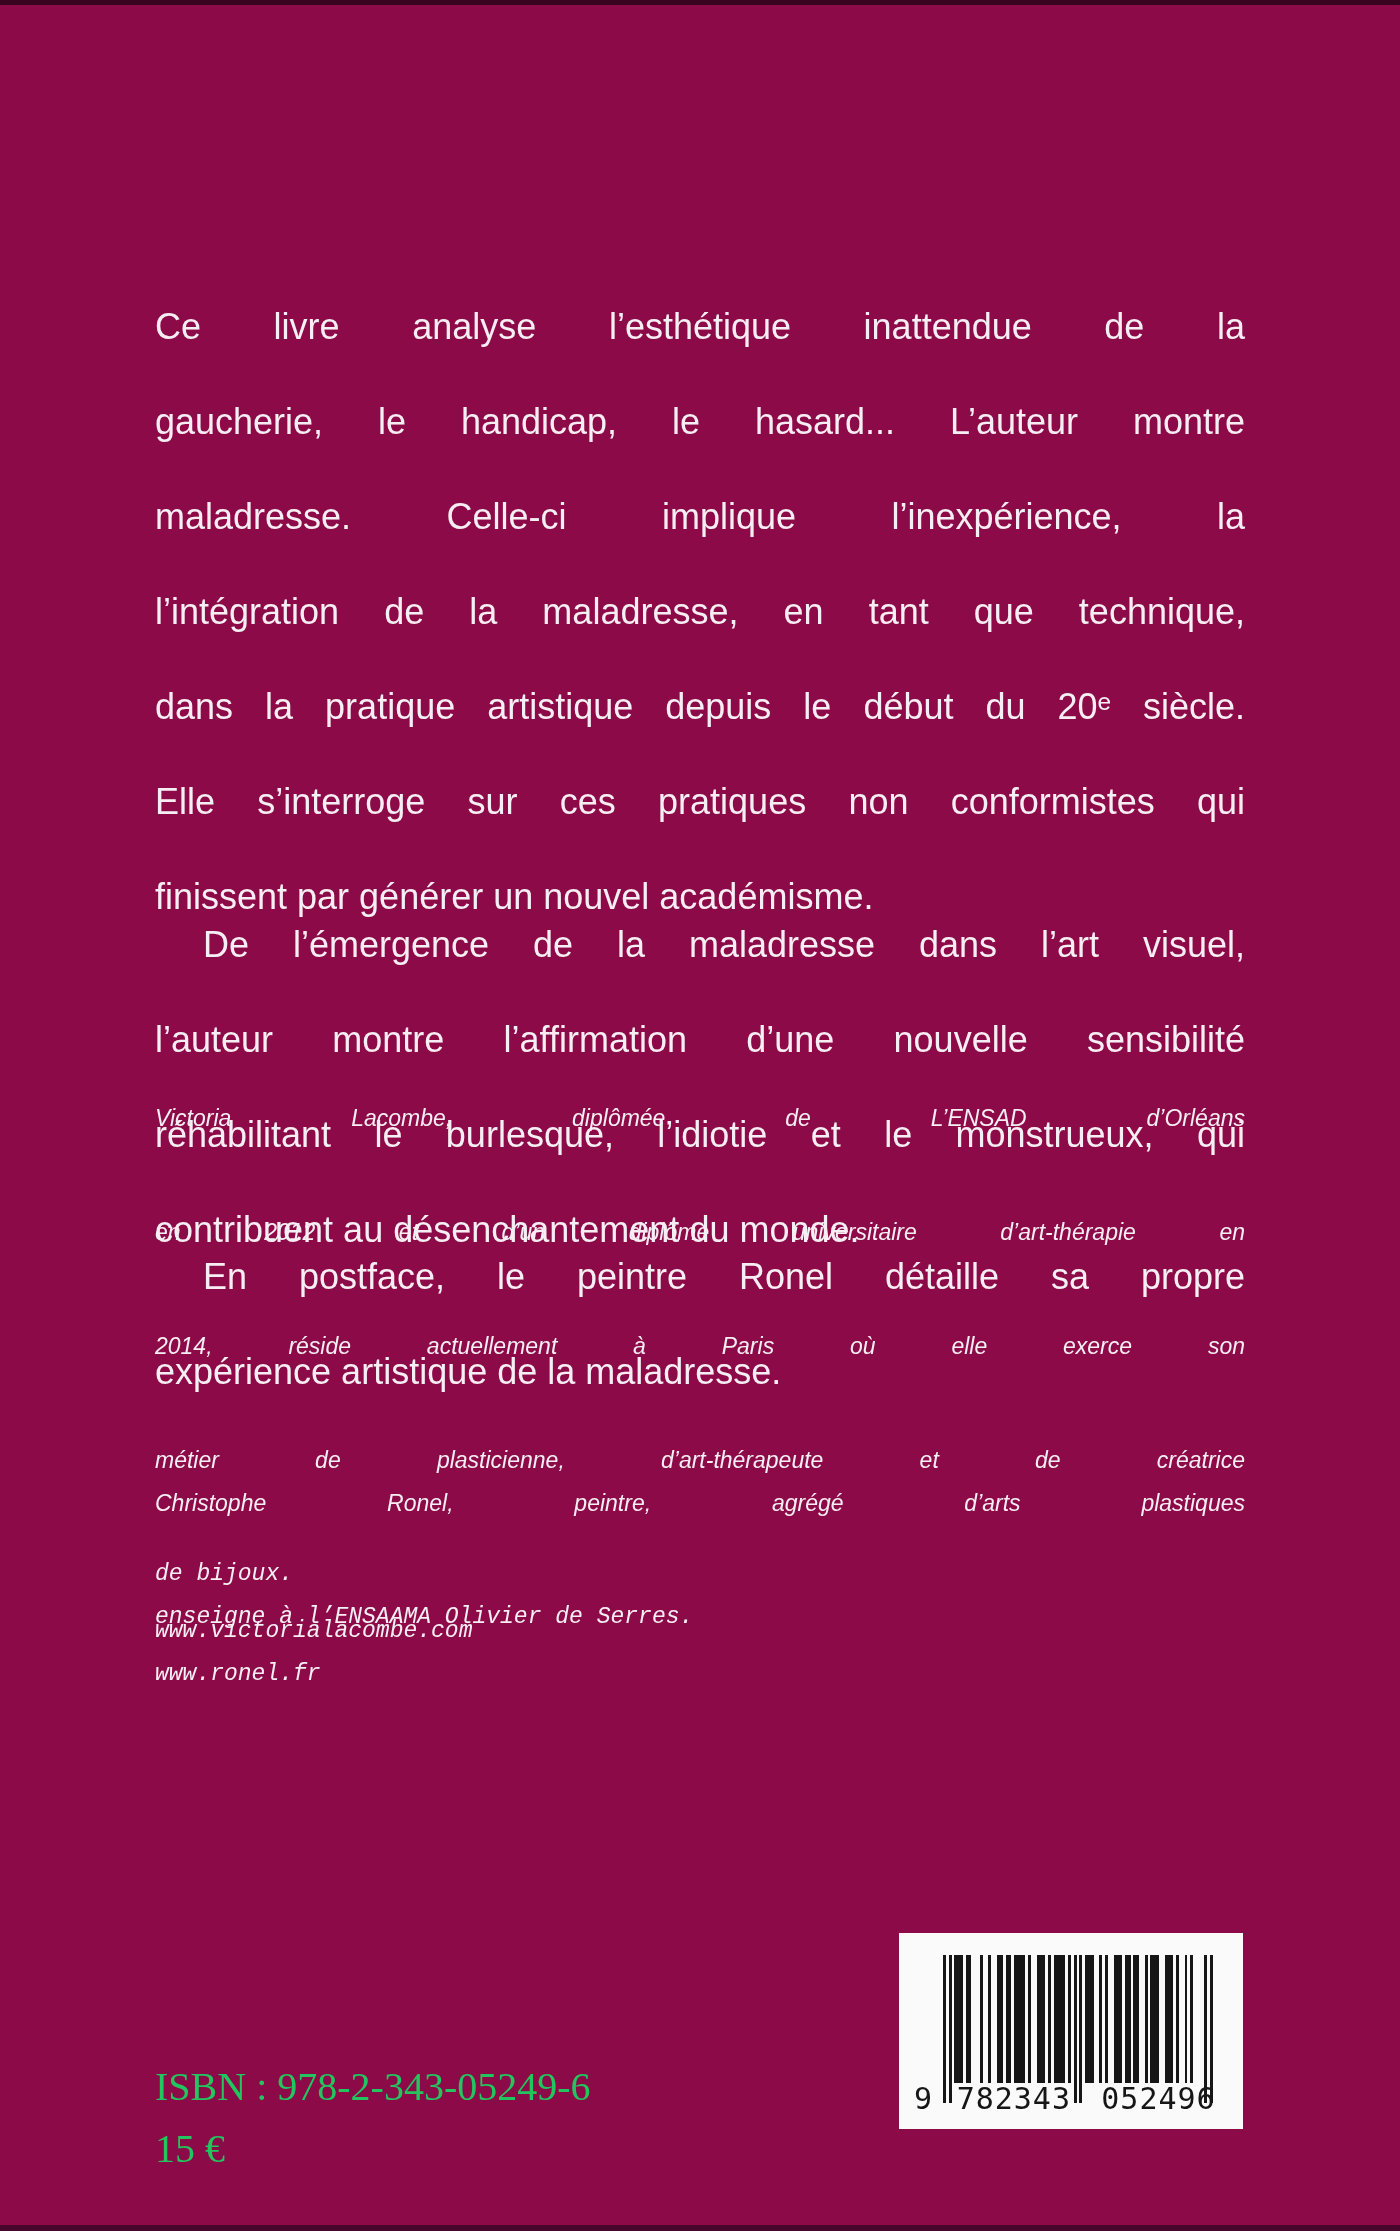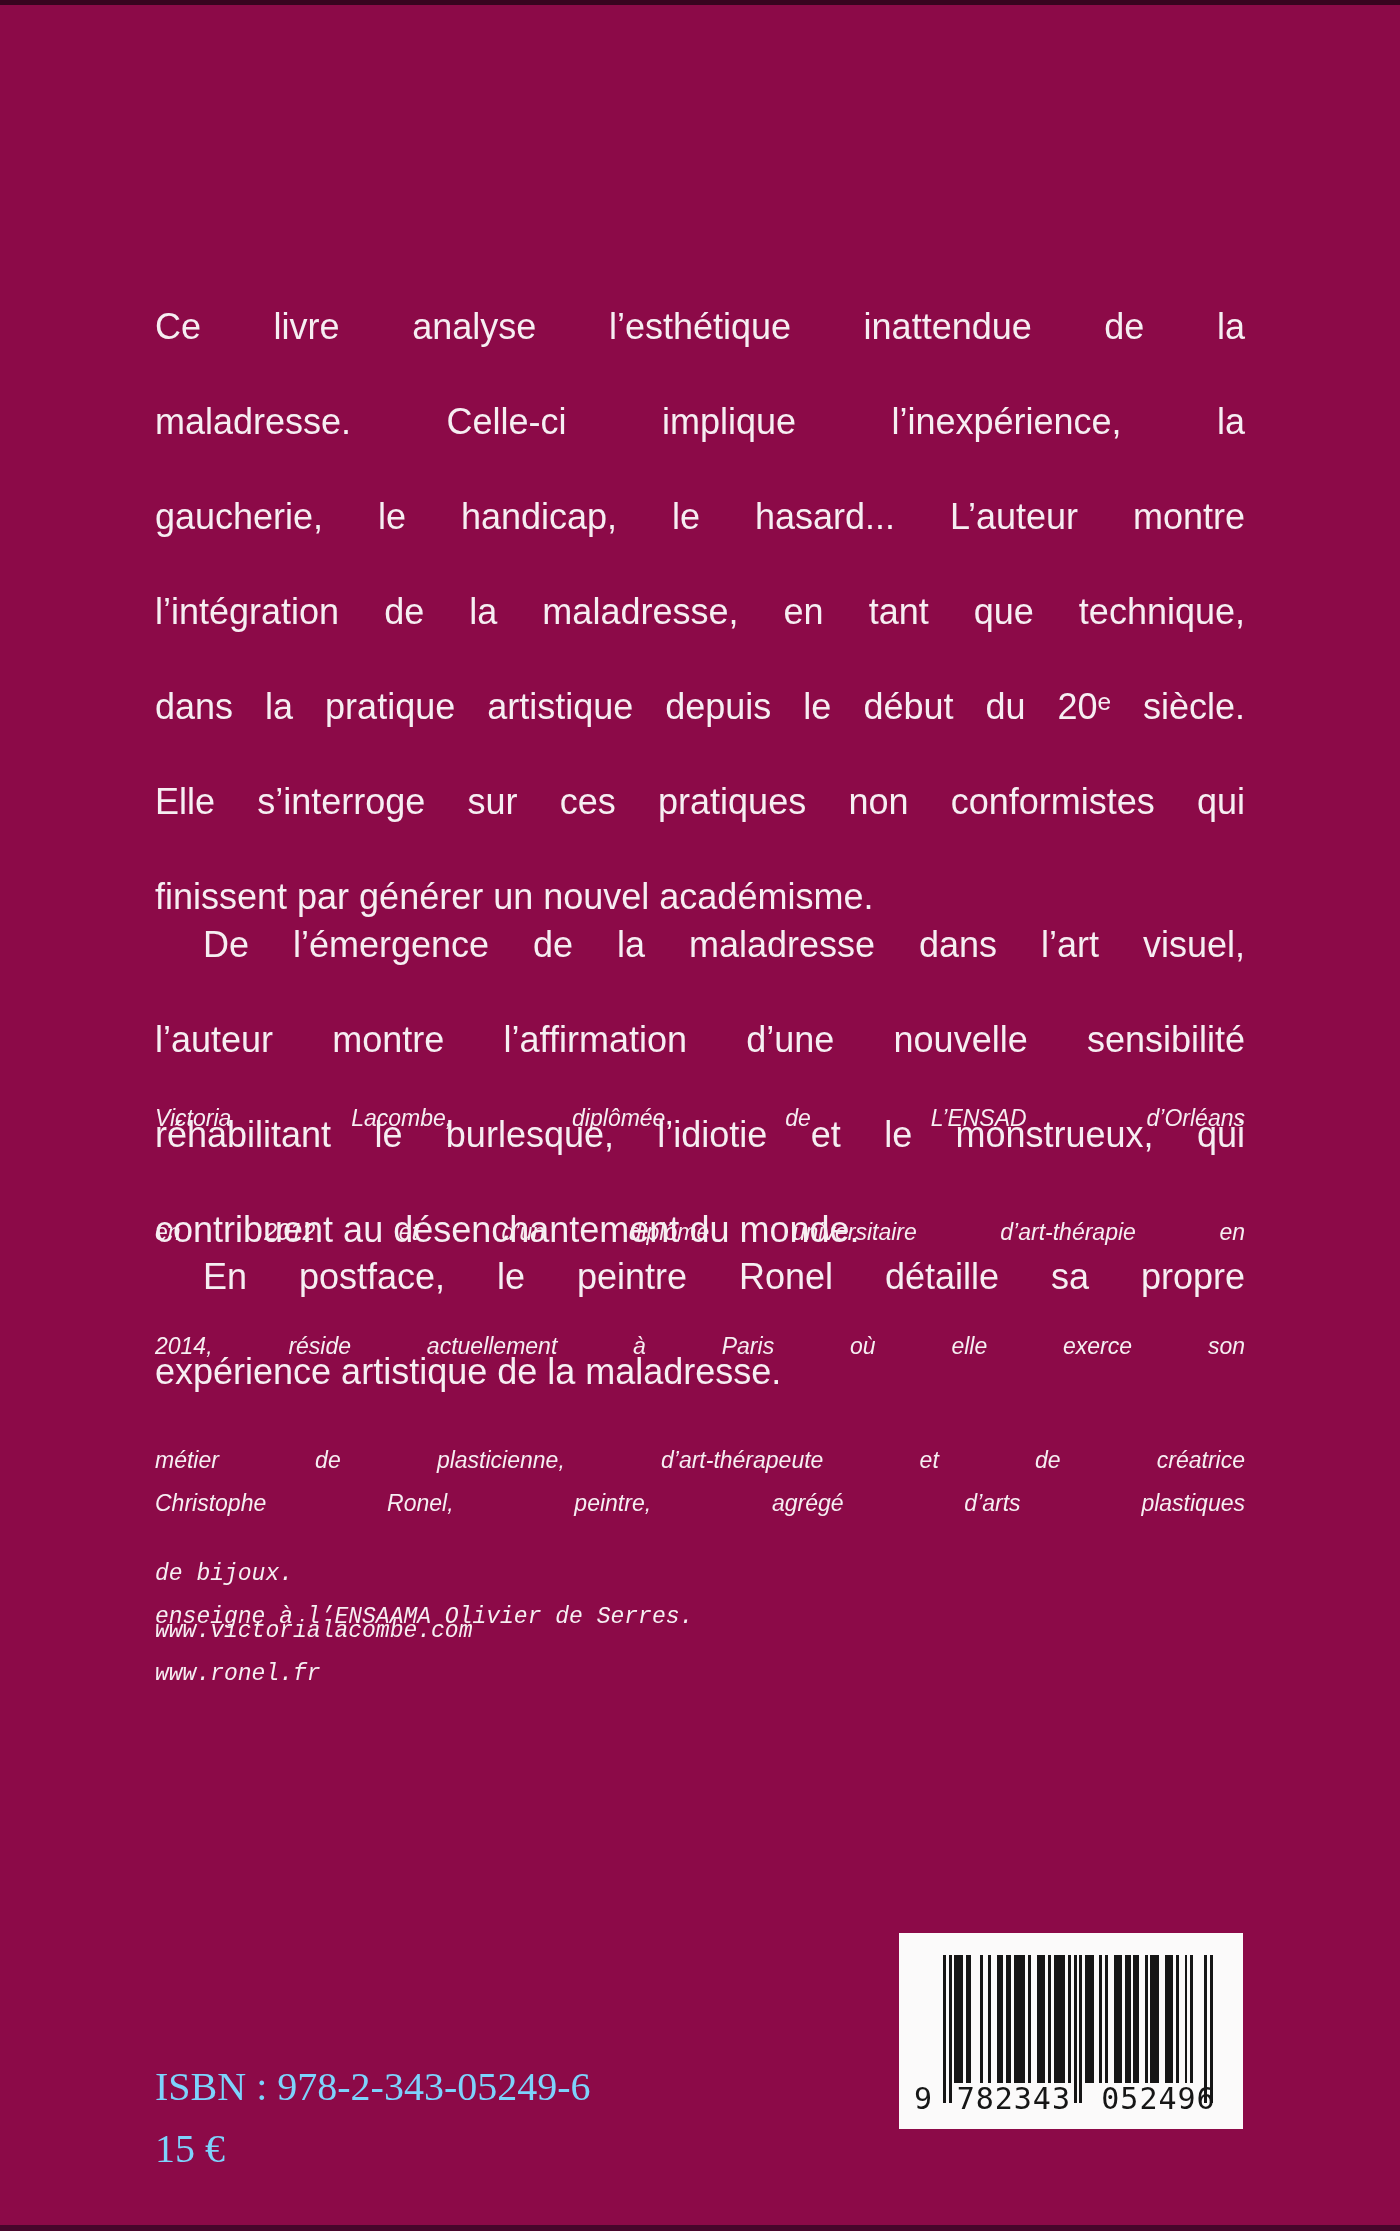--- a/index.html
+++ b/index.html
@@ -21,21 +21,21 @@
   .line.indent{text-indent:48px;}
   .line.right{text-align:left;font-family:Liberation Mono, monospace;}
 
   .bio{font-style:italic;font-size:23px;line-height:57px;}
   .bio-victoria{top:1090px;}
   .bio-christophe{top:1475px;}
 
   .isbn-block{
     position:absolute;left:155px;top:2056px;
     font-family:"Liberation Serif","DejaVu Serif",serif;
-    font-size:40px;line-height:62px;color:#7dd3fc;
+    font-size:40px;line-height:62px;color:#22c55e;
   }
 
   .barcode-box{
     position:absolute;left:899px;top:1933px;width:344px;height:196px;
     background:#FBFAFA;
   }
   .barcode-bars{position:absolute;left:44px;top:22px;width:270px;height:148px;}
   .bd{
     position:absolute;top:151px;line-height:1;
     font-family:"DejaVu Sans Mono","Liberation Mono",monospace;
@@ -48,22 +48,22 @@
 </head>
 <body>
 
 <div class="cover" style="background: rgb(140, 10, 72); color: rgb(246, 238, 242);">
   <div class="edge edge-top"></div>
 
   <section class="textblock synopsis">
     <div>
         <div class="para">
           <div class="line stretch">Ce livre analyse l’esthétique inattendue de la</div>
+          <div class="line stretch">gaucherie, le handicap, le hasard... L’auteur montre</div>
           <div class="line stretch">maladresse. Celle-ci implique l’inexpérience, la</div>
-          <div class="line stretch">gaucherie, le handicap, le hasard... L’auteur montre</div>
           <div class="line stretch">l’intégration de la maladresse, en tant que technique,</div>
           <div class="line stretch">dans la pratique artistique depuis le début du 20ᵉ siècle.</div>
           <div class="line stretch">Elle s’interroge sur ces pratiques non conformistes qui</div>
           <div class="line">finissent par générer un nouvel académisme.</div>
         </div>
         <div class="para">
           <div class="line stretch indent">De l’émergence de la maladresse dans l’art visuel,</div>
           <div class="line stretch">l’auteur montre l’affirmation d’une nouvelle sensibilité</div>
           <div class="line stretch">réhabilitant le burlesque, l’idiotie et le monstrueux, qui</div>
           <div class="line">contribuent au désenchantement du monde.</div>

